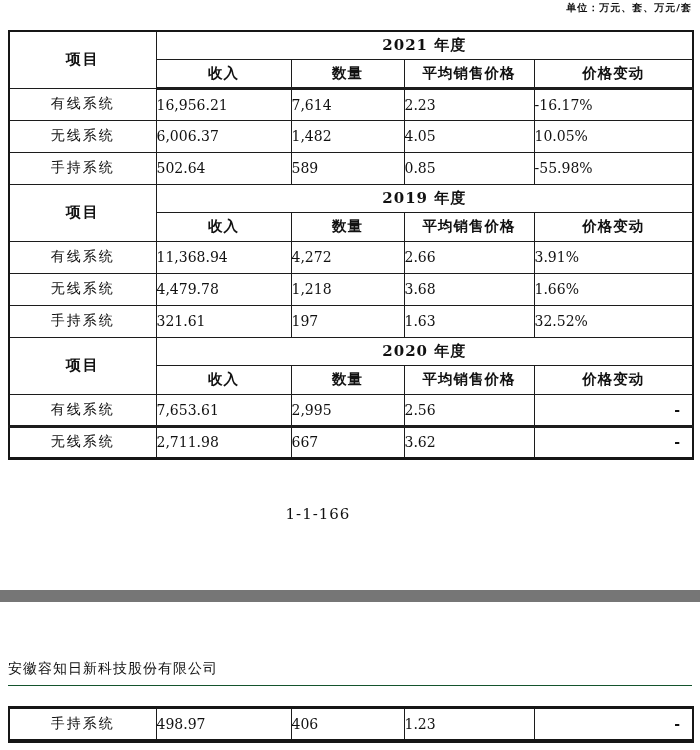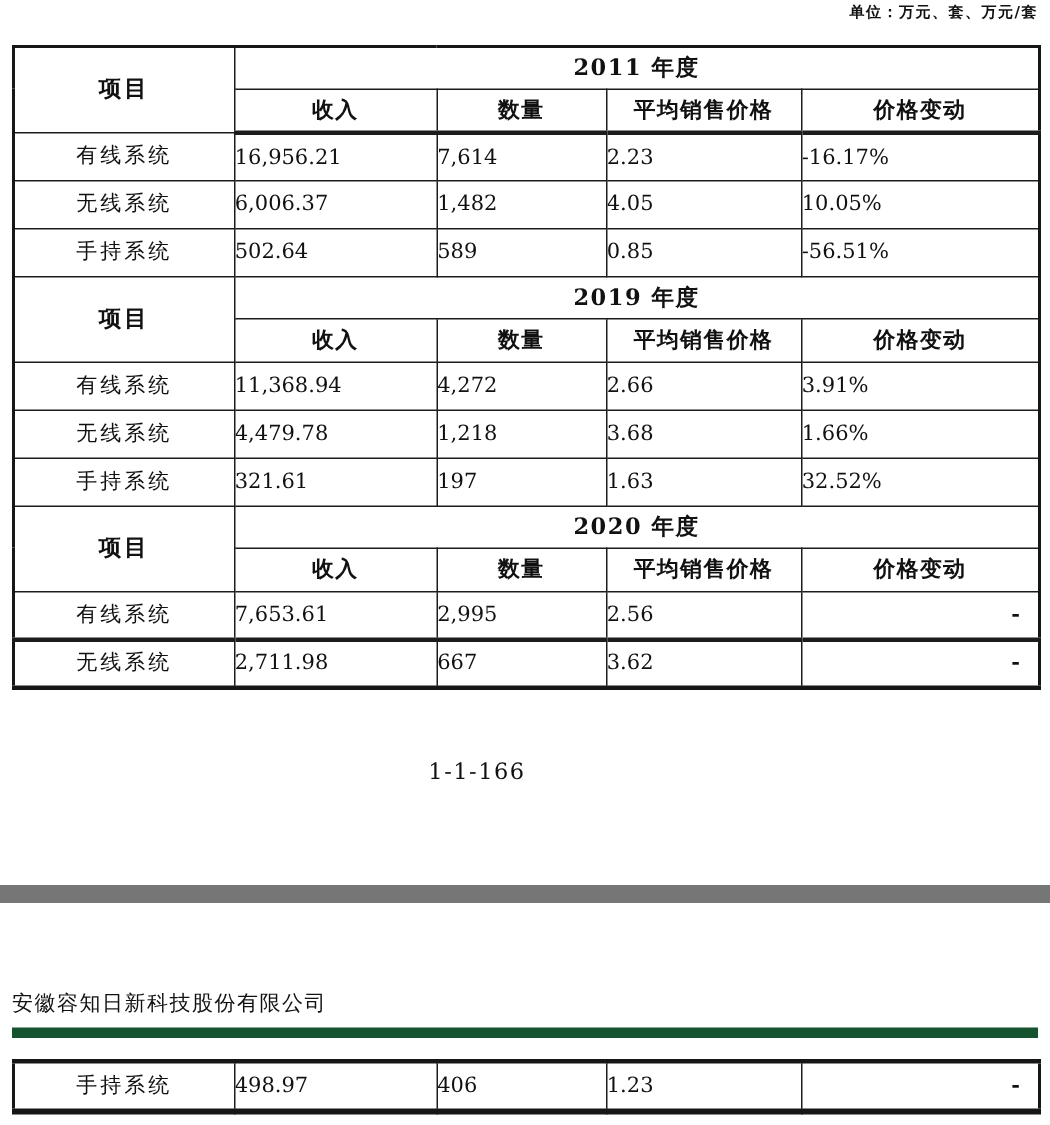--- a/index.html
+++ b/index.html
@@ -40,42 +40,42 @@
     text-align:center; font-size:15px; letter-spacing:1px;
   }
   .page-divider {
     position:absolute; top:590px; left:0;
     width:700px; height:12px;
   }
   .page2-header {
     position:absolute; top:660px; left:8px; width:684px;
     display:flex; justify-content:space-between; align-items:flex-end;
     padding-bottom:7px;
-    border-bottom:7px solid #14532d;
+    border-bottom:1px solid #14532d;
     font-size:14px; letter-spacing:1px;
   }
 </style>
 </head>
 <body>
 
 <div class="unit-note">单位：万元、套、万元/套</div>
 
 <table class="fin main">
   <colgroup>
     <col style="width:147px">
       <col style="width:135px">
       <col style="width:113px">
       <col style="width:130px">
       <col style="width:159px">
   </colgroup>
 
   <tbody>
       <tr class="r-year">
     <td class="item-hdr" rowspan="2">项目</td>
-    <td class="year-cell" colspan="4">2011 年度</td>
+    <td class="year-cell" colspan="4">2021 年度</td>
   </tr>
   <tr class="r-sub sub-thick">
     <td class="col-hdr">收入</td>
     <td class="col-hdr">数量</td>
     <td class="col-hdr">平均销售价格</td>
     <td class="col-hdr">价格变动</td>
   </tr>
   <tr class="r-data">
     <td class="item-cell">有线系统</td>
     <td class="num-cell">16,956.21</td>
@@ -88,21 +88,21 @@
     <td class="num-cell">6,006.37</td>
     <td class="num-cell">1,482</td>
     <td class="num-cell">4.05</td>
     <td class="num-cell">10.05%</td>
   </tr>
   <tr class="r-data">
     <td class="item-cell">手持系统</td>
     <td class="num-cell">502.64</td>
     <td class="num-cell">589</td>
     <td class="num-cell">0.85</td>
-    <td class="num-cell">-56.51%</td>
+    <td class="num-cell">-55.98%</td>
   </tr>
 
   <tr class="r-year">
     <td class="item-hdr" rowspan="2">项目</td>
     <td class="year-cell" colspan="4">2019 年度</td>
   </tr>
   <tr class="r-sub">
     <td class="col-hdr">收入</td>
     <td class="col-hdr">数量</td>
     <td class="col-hdr">平均销售价格</td>

